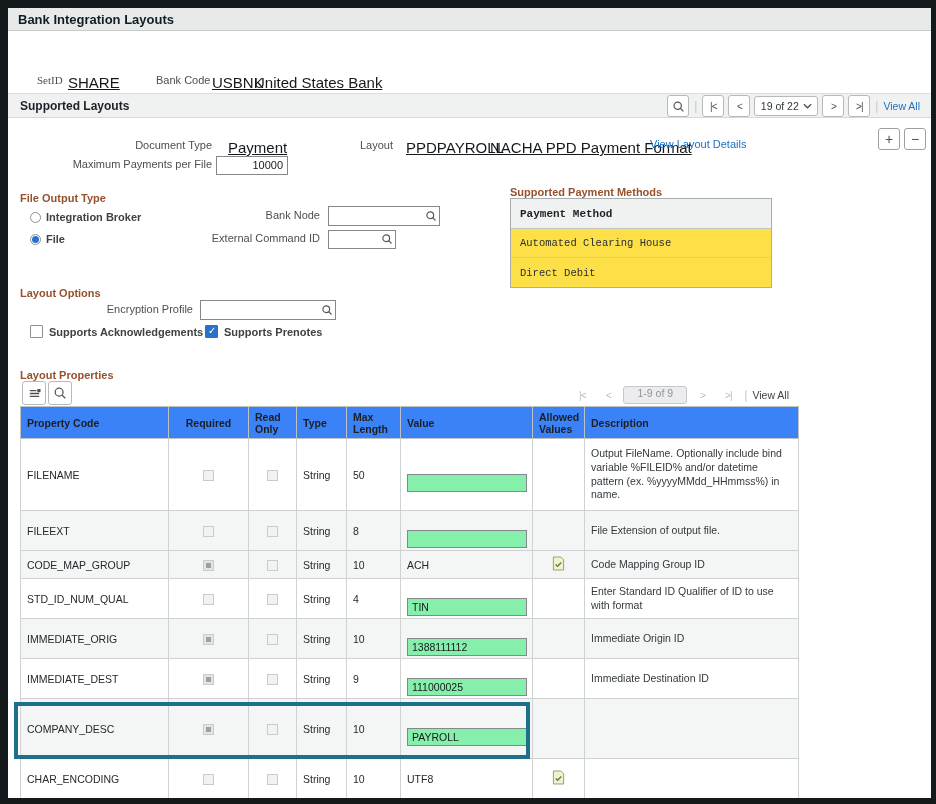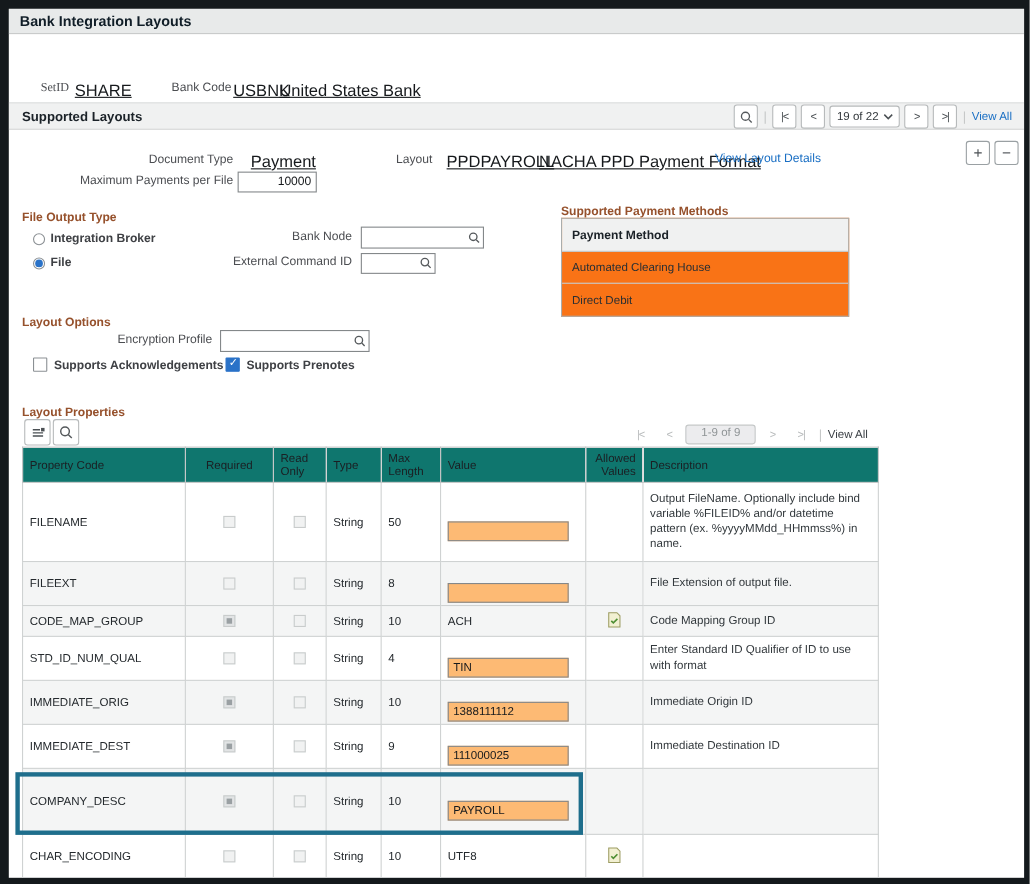--- a/index.html
+++ b/index.html
@@ -34,38 +34,38 @@
   .pinput { position:absolute; }
   .pinput svg { position:absolute; right:3px; top:50%; transform:translateY(-50%); }
 
   .radio { position:absolute; width:11px; height:11px; border:1px solid #8b9094; border-radius:50%; background:#fff; }
   .radio.on::after { content:""; position:absolute; left:1px; top:1px; width:7px; height:7px; border-radius:50%; background:#2a72c8; }
 
   .cb { position:absolute; width:13px; height:13px; border:1px solid #8b9094; background:#fff; border-radius:1px; }
   .cb.on { background:#2a72c8; border-color:#2a72c8; }
   .cb.on::after { content:"\2713"; position:absolute; left:2px; top:-1px; color:#fff; font-size:10px; font-weight:bold; }
 
-  .pmgrid { position:absolute; left:502px; top:190px; width:262px; border:1px solid #a9adad; background:#f97316; }
+  .pmgrid { position:absolute; left:502px; top:190px; width:262px; border:1px solid #a9adad; background:#fde047;font-family:Liberation Mono, monospace; }
   .pmgrid .hrow { height:30px; border-bottom:1px solid #c2c5c5; display:flex; align-items:center; padding-left:9px; font-size:11px; font-weight:bold; color:#1b2228; background:#f0f1f1; }
   .pmgrid .drow { height:29px; border-bottom:1px solid #c9cccc; display:flex; align-items:center; padding-left:9px; font-size:10.5px; color:#2a2f33; }
   .pmgrid .drow:last-child { border-bottom:none; }
 
   .tbbtn { position:absolute; width:24px; height:24px; background:#fff; border:1px solid #b7babb; border-radius:3px; display:flex; align-items:center; justify-content:center; }
 
   .lptable { position:absolute; left:12px; top:398px; width:778px; border-collapse:collapse; table-layout:fixed; }
   .lptable th, .lptable td { border:1px solid #cfd2d2; font-size:10.5px; color:#24292d; vertical-align:middle; overflow:hidden; }
-  .lptable thead th { background:#0f766e; font-weight:normal; color:#1b1f23; text-align:left; padding:2px 6px; border-color:#bfc2c2; }
+  .lptable thead th { background:#3b82f6; font-weight:bold; color:#1b1f23; text-align:left; padding:2px 6px; border-color:#bfc2c2; }
   .lptable td.c { text-align:center; }
   .lptable td.num { text-align:left; padding-right:8px; }
   .lptable td { padding:2px 6px; }
   tr.alt td { background:#f4f5f5; }
   .cbt { display:inline-block; width:11px; height:11px; border:1px solid #c9cccc; background:#f1f2f2; vertical-align:middle; position:relative; }
   .cbt.on { background:#e2e4e5; }
   .cbt.on::after { content:""; position:absolute; left:2px; top:2px; width:5px; height:5px; background:#9aa0a3; }
-  .tval { border:1px solid #84888a; background:#fdba74; height:18px; width:110px; font-size:10.5px; font-family:inherit; padding:0 4px; color:#16191c;margin-top:17px; }
+  .tval { border:1px solid #84888a; background:#86efac; height:18px; width:120px; font-size:10.5px; font-family:inherit; padding:0 4px; color:#16191c;margin-top:17px; }
   .desc { font-size:10.5px; line-height:1.3; color:#33393d; }
 
   .avicon { display:inline-block; }
 
   .hlight { position:absolute; left:6px; top:694px; width:516px; height:57px; border:4px solid #1e6e8c; z-index:5; pointer-events:none; }
 </style>
 </head>
 <body>
 
 <div class="page">
@@ -207,21 +207,21 @@
         <col style="width:214px">
     </colgroup>
     <thead>
       <tr style="height:32px">
         <th>Property Code</th>
         <th style="text-align:center">Required</th>
         <th>Read Only</th>
         <th>Type</th>
         <th>Max Length</th>
         <th>Value</th>
-        <th style="text-align:right">Allowed Values</th>
+        <th style="text-align:left">Allowed Values</th>
         <th>Description</th>
       </tr>
     </thead>
     <tbody>
       <tr style="height:72px">
         <td>FILENAME</td>
         <td class="c"><span class="cbt"></span></td>
         <td class="c"><span class="cbt"></span></td>
         <td>String</td>
         <td class="num">50</td>

